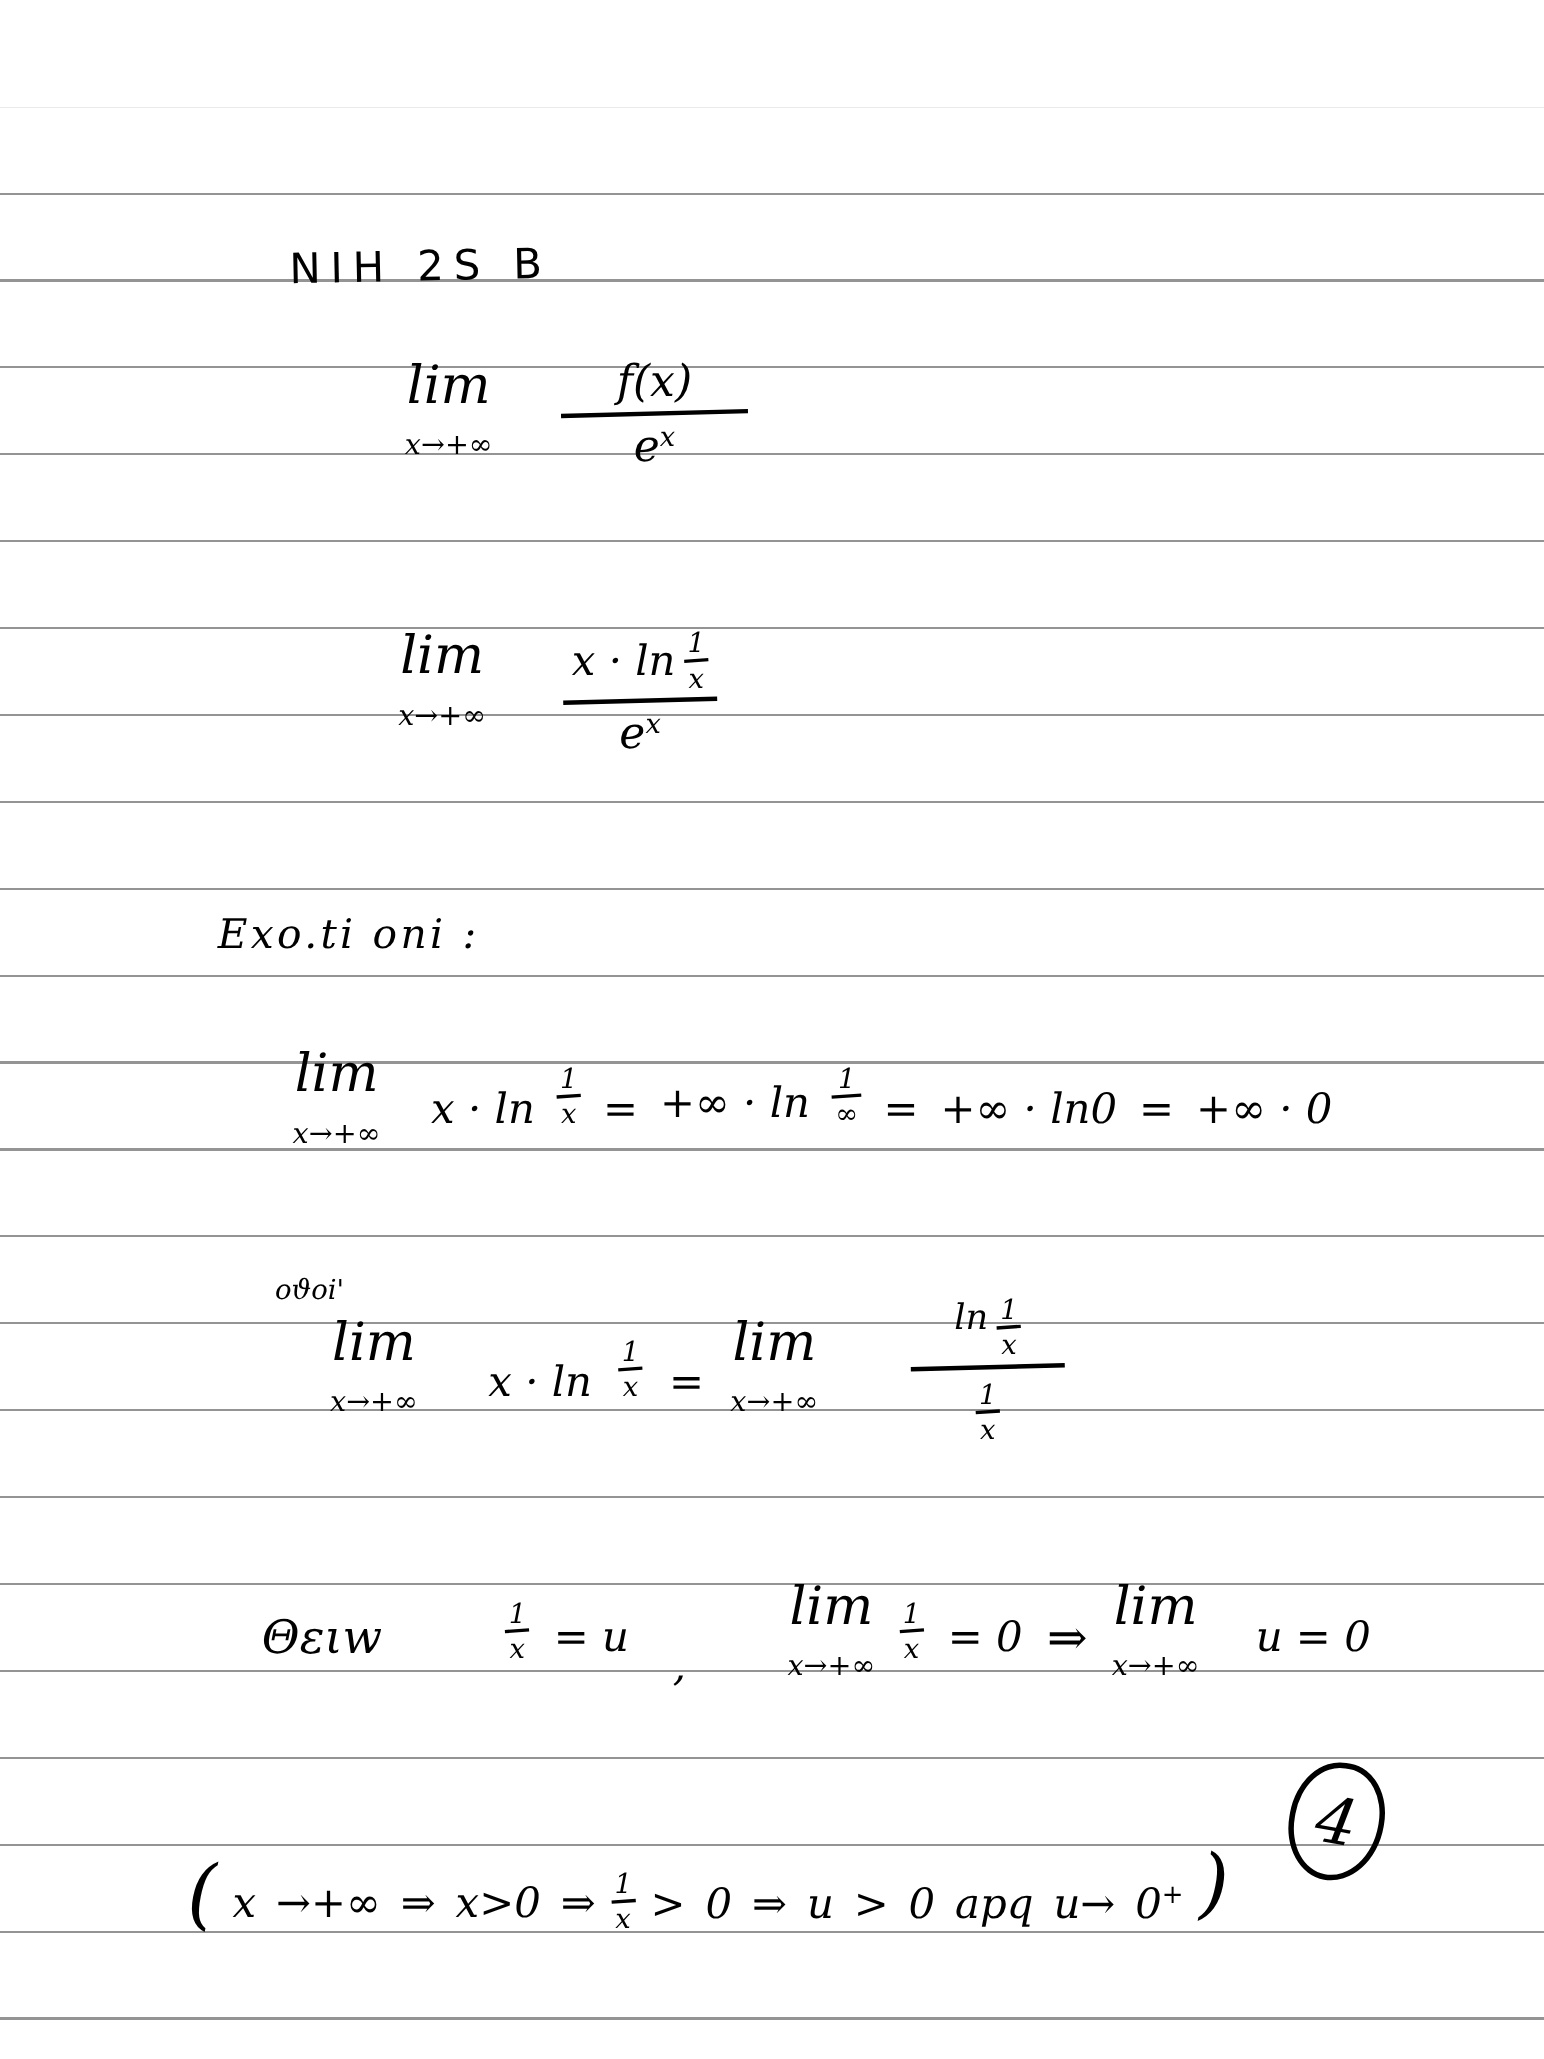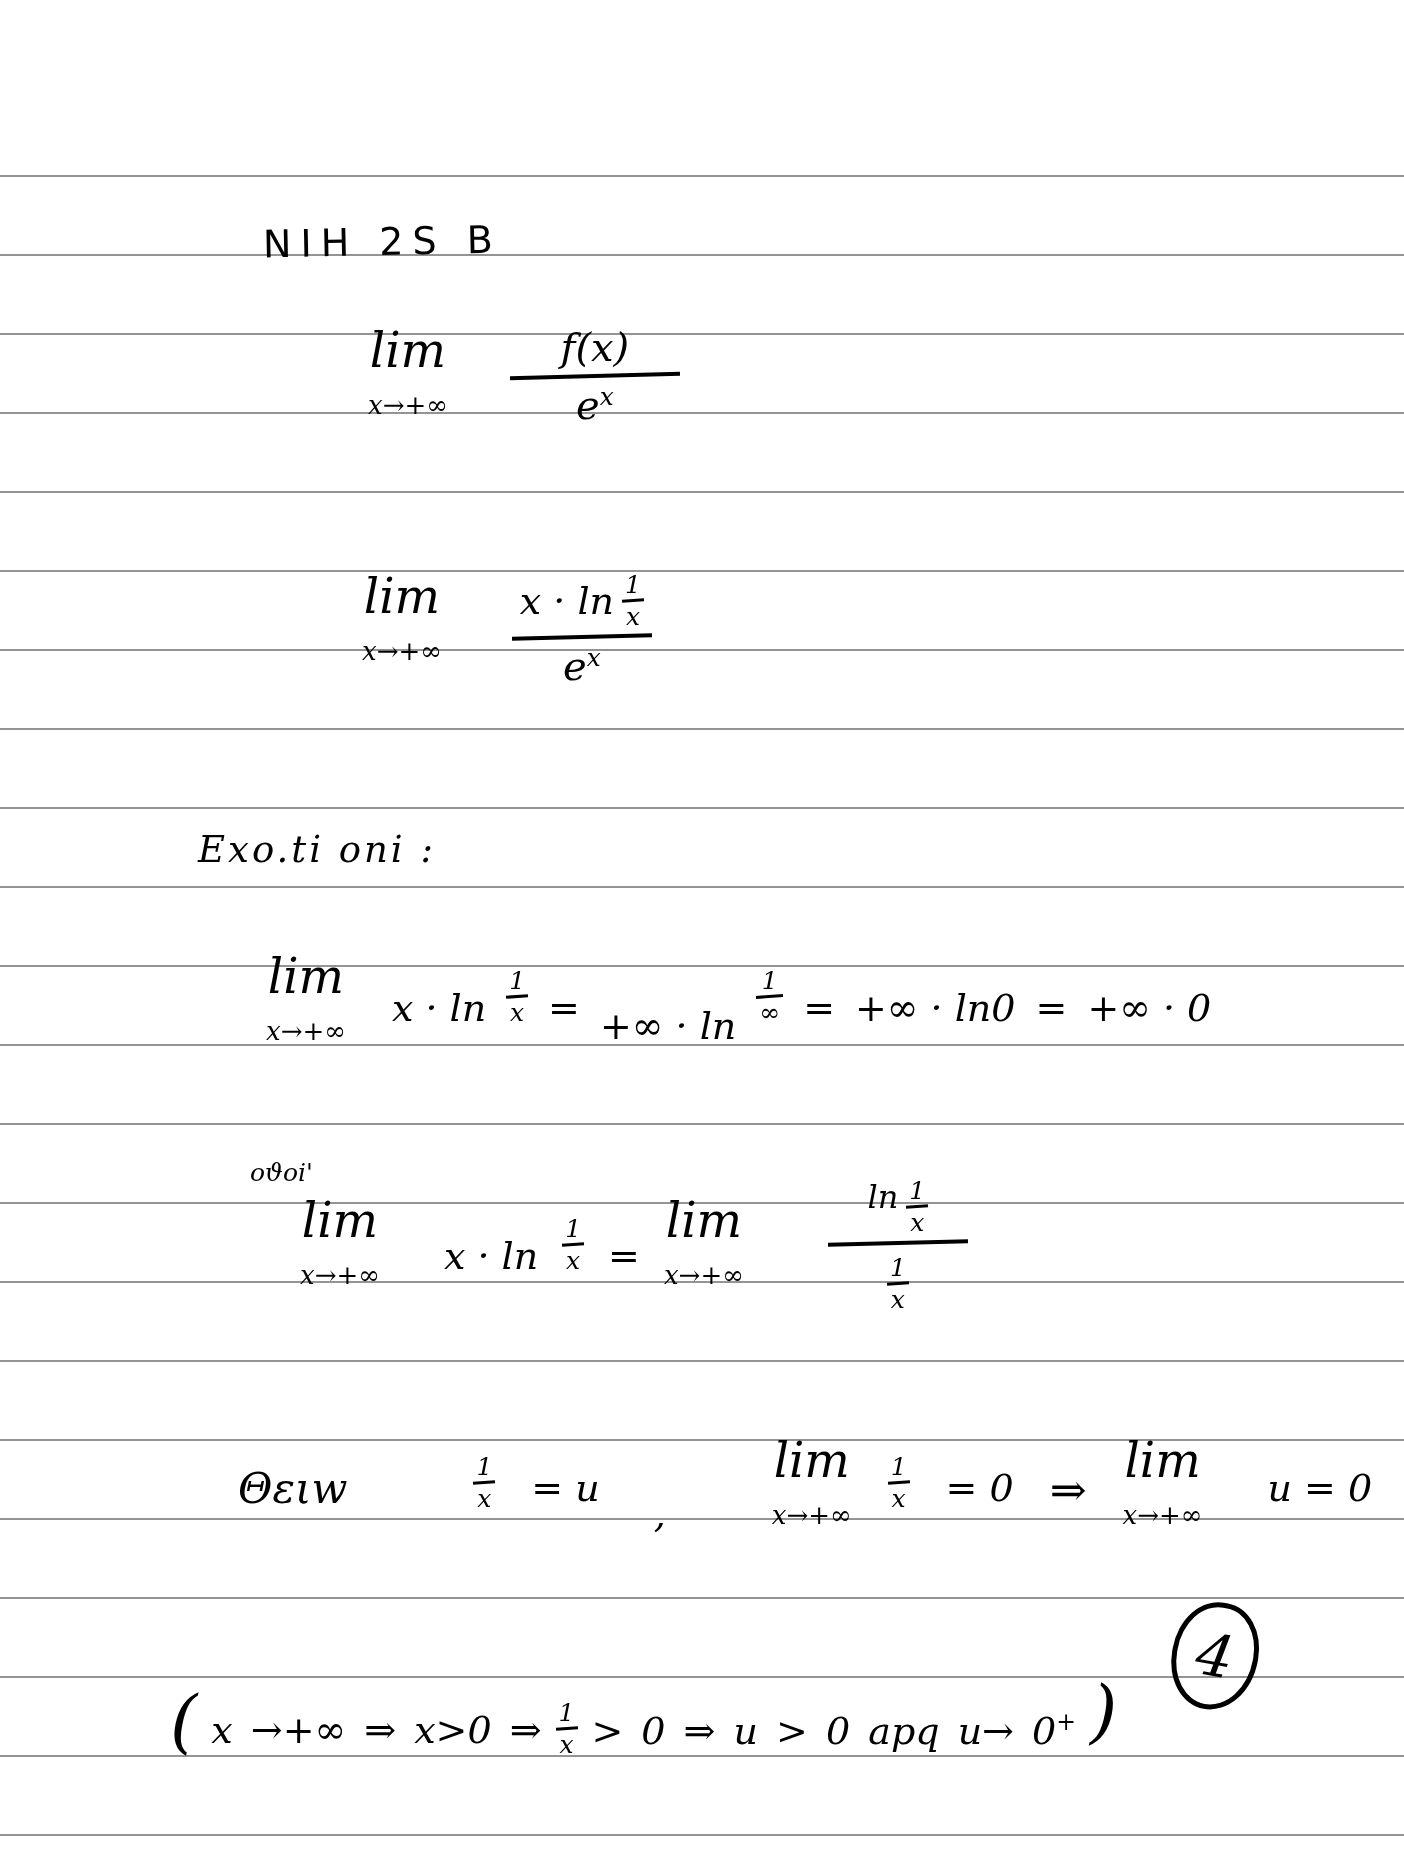--- a/index.html
+++ b/index.html
@@ -88,21 +88,21 @@
       <span class="lim-word">lim</span>
       <span class="lim-sub">x→+∞</span>
     </span>
     <span class="t38" style="margin-top:34px;">x · ln</span>
     <span class="mfrac" style="margin-top:16px;">
       <span class="m-num">1</span>
       <span class="m-bar"></span>
       <span class="m-den">x</span>
     </span>
     <span class="t38" style="margin-top:34px;">=</span>
-    <span class="t38" style="margin-top:52px;">+∞ · ln</span>
+    <span class="t38" style="margin-top:28px;">+∞ · ln</span>
     <span class="mfrac" style="margin-top:16px;">
       <span class="m-num">1</span>
       <span class="m-bar"></span>
       <span class="m-den">∞</span>
     </span>
     <span class="t38" style="margin-top:34px;">=</span>
     <span class="t38" style="margin-top:34px;">+∞ · ln0</span>
     <span class="t38" style="margin-top:34px;">=</span>
     <span class="t38" style="margin-top:34px;">+∞ · 0</span>
   </div>
@@ -136,21 +136,21 @@
       </span>
       <span class="frac-bar"></span>
       <span class="mfrac" style="margin-top:4px;">
         <span class="m-num">1</span>
         <span class="m-bar"></span>
         <span class="m-den">x</span>
       </span>
     </span>
   </div>
 
-  <div class="abs row" style="left:238px; top:1436px; gap:36px;">
+  <div class="abs row" style="left:238px; top:1436px; gap:22px;">
     <span class="t38" style="font-size:42px; margin-top:28px;">Θειw</span>
     <span class="mfrac" style="margin-left:90px; margin-top:18px;">
       <span class="m-num">1</span>
       <span class="m-bar"></span>
       <span class="m-den">x</span>
     </span>
     <span class="t38" style="margin-top:30px;">= u</span>
     <span class="t38" style="margin-top:56px; margin-left:18px;">,</span>
     <span class="lim" style="margin-left:70px;">
       <span class="lim-word">lim</span>

